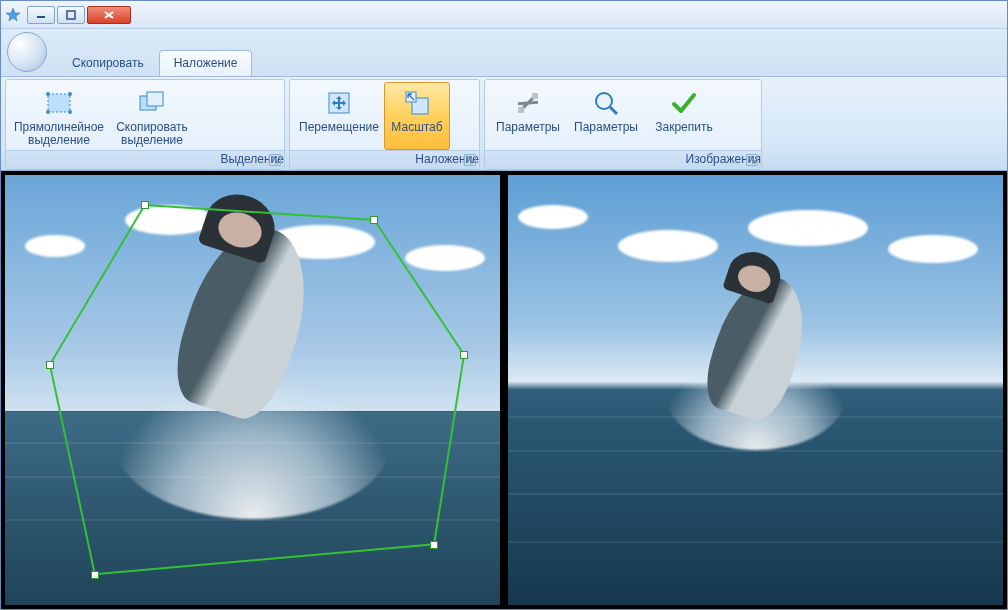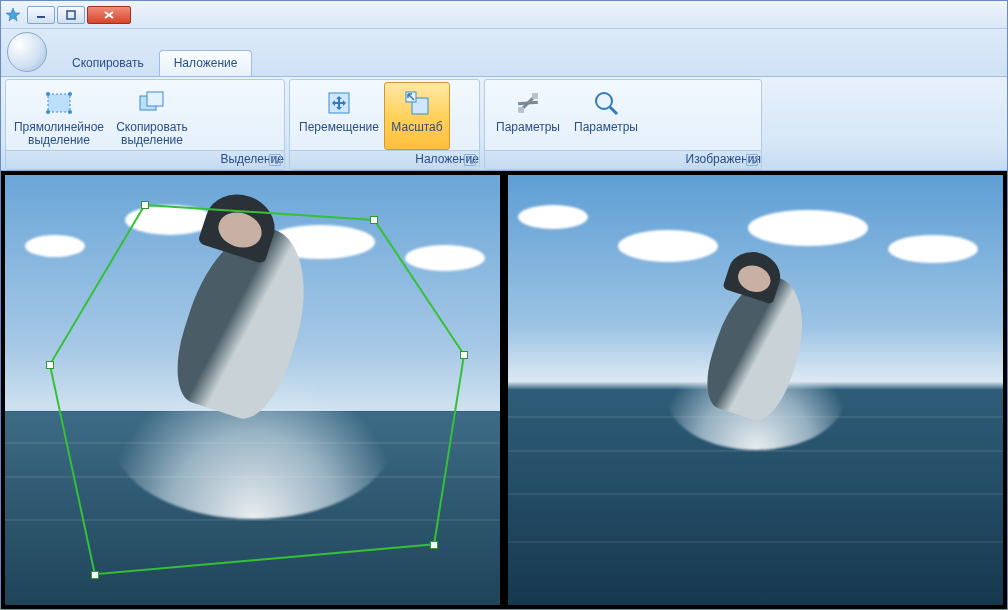--- a/index.html
+++ b/index.html
@@ -159,20 +159,28 @@
         <span class="lbl">Параметры</span>
       </div>
       <div class="rbtn">
         <span class="icon">
           <svg width="30" height="30" viewBox="0 0 30 30">
               <circle cx="13" cy="13" r="8" fill="#e7f3fd" stroke="#2f7bc2" stroke-width="2"></circle>
               <line x1="19" y1="19" x2="26" y2="26" stroke="#2f7bc2" stroke-width="3"></line>
             </svg>
         </span>
         <span class="lbl">Параметры</span>
+      </div>
+      <div class="rbtn">
+        <span class="icon">
+          <svg width="30" height="30" viewBox="0 0 30 30">
+              <path d="M5 16l7 7 13-16" fill="none" stroke="#3aae2f" stroke-width="4" stroke-linecap="round" stroke-linejoin="round"></path>
+            </svg>
+        </span>
+        <span class="lbl">Закрепить</span>
       </div>
     </div>
     <div class="group-label">
       <span>Изображения</span>
       <span class="launcher">
         <svg width="8" height="8">
             <path d="M1 1h5M1 1v5M4 4l3 3M7 4v3h-3" fill="none" stroke="#5a7ba3" stroke-width="1"></path>
           </svg>
       </span>
     </div>

